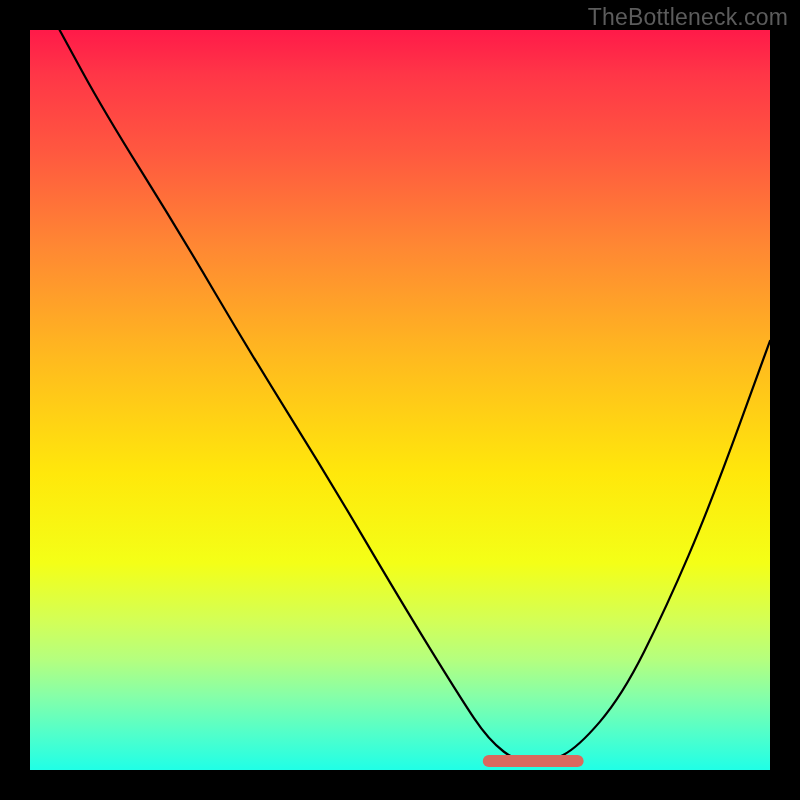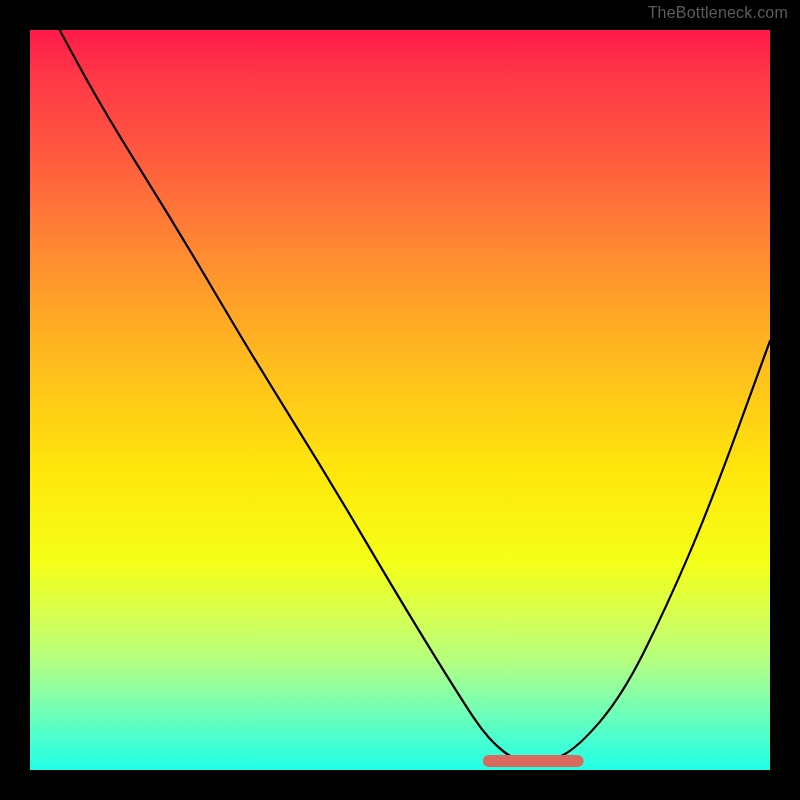--- a/index.html
+++ b/index.html
@@ -15,21 +15,21 @@
     position: relative;
     width: 800px;
     height: 800px;
     background: #000;
   }
   .watermark {
     position: absolute;
     top: 4px;
     right: 12px;
     color: #5c5c5c;
-    font-size: 16px;
+    font-size: 23px;
     font-weight: 500;
     letter-spacing: 0.2px;
     z-index: 20;
   }
   .plot {
     position: absolute;
     left: 30px;
     top: 30px;
     width: 740px;
     height: 740px;

